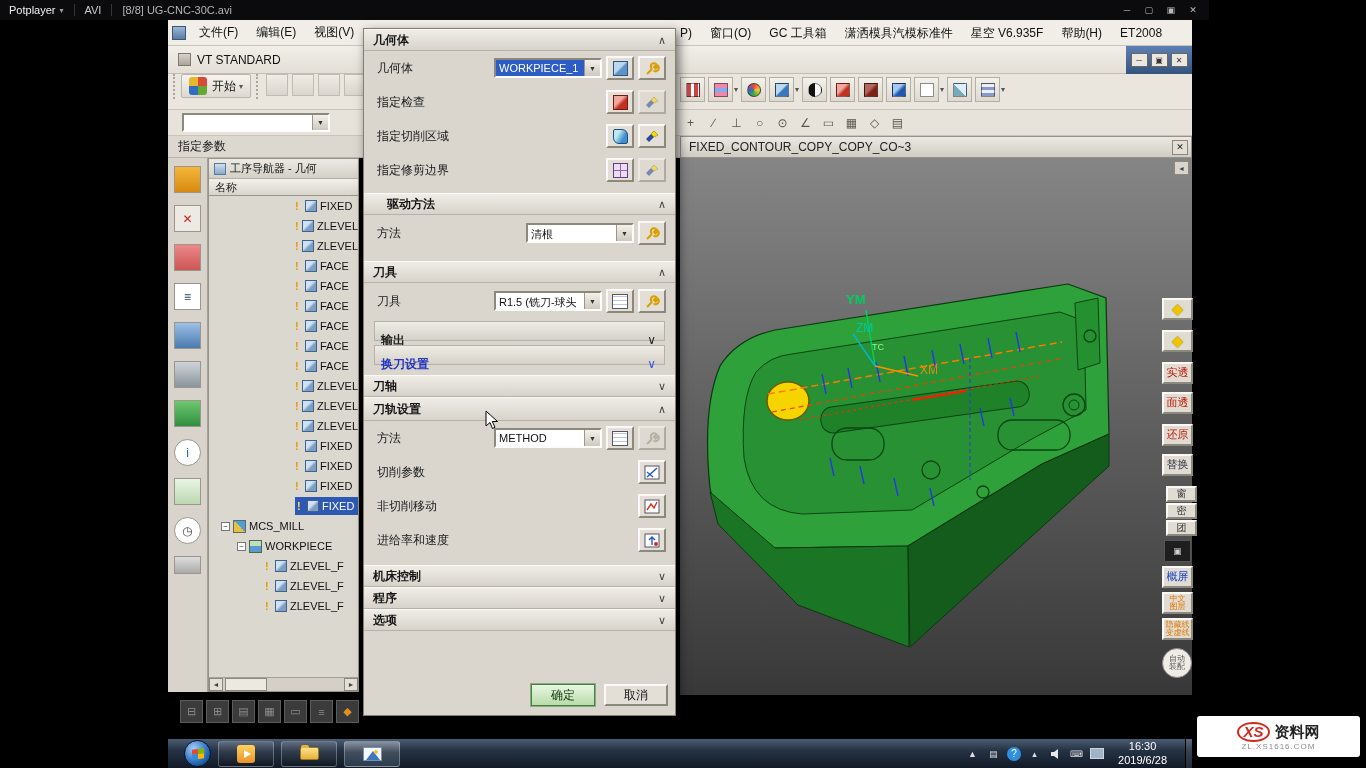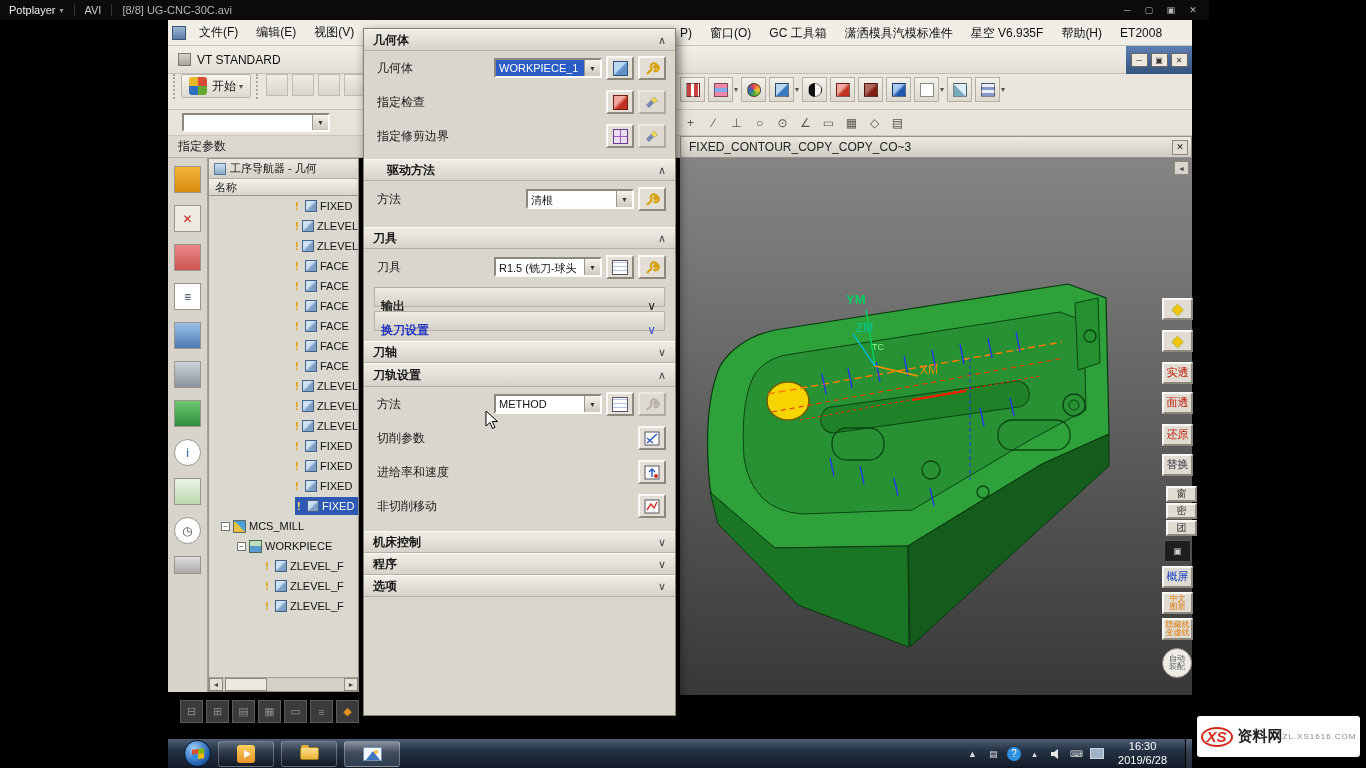--- a/index.html
+++ b/index.html
@@ -132,21 +132,21 @@
   .img-ic:before{content:"";position:absolute;left:2px;bottom:0;width:0;height:0;border-left:7px solid transparent;border-right:7px solid transparent;border-bottom:9px solid #3f77c0;}
   .img-ic:after{content:"";position:absolute;right:3px;top:2px;width:4px;height:4px;border-radius:50%;background:#f5c23a;}
   .tray{margin-left:auto;display:flex;align-items:center;gap:6px;color:#e8e8e8;}
   .tray-ic{width:15px;height:15px;display:flex;align-items:center;justify-content:center;font-size:9px;color:#ddd;}
   .qm{width:14px;height:14px;border-radius:50%;background:#2f8fe0;color:#fff;font-size:10px;display:flex;align-items:center;justify-content:center;}
   .mon{width:14px;height:11px;border:1px solid #cfd6dd;background:#9fb4c8;}
   .clock{text-align:center;font-size:11px;color:#fff;line-height:1.25;margin:0 10px 0 8px;}
   .showdesk{width:7px;height:30px;border-left:1px solid #000;background:rgba(255,255,255,.08);margin-left:2px;}
 
   
-  .wmark{left:1197px;top:716px;width:163px;height:41px;background:#fff;border-radius:3px;box-shadow:0 0 5px rgba(0,0,0,.5);display:flex;flex-direction:row;align-items:center;justify-content:center;z-index:120;}
+  .wmark{left:1197px;top:716px;width:163px;height:41px;background:#fff;border-radius:3px;box-shadow:0 0 5px rgba(0,0,0,.5);display:flex;flex-direction:column;align-items:center;justify-content:center;z-index:120;}
   .wm-row{display:flex;align-items:center;gap:5px;}
   .wm-logo{color:#d42a1e;font-weight:bold;font-style:italic;font-size:15px;border:2px solid #d42a1e;border-radius:50%;padding:0 4px;line-height:16px;}
   .wm-name{font-weight:bold;color:#222;font-size:15px;}
   .wm-url{font-size:8px;color:#8a8a8a;letter-spacing:1px;}
 
   .cursor{z-index:200;}
 </style>
 </head>
 <body>
 
@@ -549,20 +549,32 @@
           <span class="ic-cube-red"></span>
         </div>
       <div class="dbtn dis">
         <svg width="15" height="15">
             <polygon points="1,10 6,5 9,8 4,13" fill="#2a4a9a"></polygon>
             <polygon points="6,5 9,2 13,6 9,8" fill="#ffd800" stroke="#8a7a00" stroke-width="0.6"></polygon>
           </svg>
       </div>
     </div>
     <div class="drow" style="flex:0 0 34px;">
+      <span class="dlabel">指定切削区域</span>
+      <div class="dbtn" style="margin-left:auto;">
+          <span class="ic-surf"></span>
+        </div>
+      <div class="dbtn">
+        <svg width="15" height="15">
+            <polygon points="1,10 6,5 9,8 4,13" fill="#2a4a9a"></polygon>
+            <polygon points="6,5 9,2 13,6 9,8" fill="#ffd800" stroke="#8a7a00" stroke-width="0.6"></polygon>
+          </svg>
+      </div>
+    </div>
+    <div class="drow" style="flex:0 0 34px;">
       <span class="dlabel">指定修剪边界</span>
       <div class="dbtn" style="margin-left:auto;">
           <span class="ic-trim"></span>
         </div>
       <div class="dbtn dis">
         <svg width="15" height="15">
             <polygon points="1,10 6,5 9,8 4,13" fill="#2a4a9a"></polygon>
             <polygon points="6,5 9,2 13,6 9,8" fill="#ffd800" stroke="#8a7a00" stroke-width="0.6"></polygon>
           </svg>
       </div>
@@ -646,50 +658,58 @@
       <span class="dlabel">切削参数</span>
       <div class="dbtn" style="margin-left:auto;">
         <svg width="16" height="15">
             <rect x="1" y="1" width="14" height="13" fill="#fff" stroke="#556"></rect>
             <line x1="3" y1="12" x2="13" y2="3" stroke="#2858c8" stroke-width="1.5"></line>
             <line x1="3" y1="7" x2="9" y2="12" stroke="#2858c8" stroke-width="1.2"></line>
           </svg>
       </div>
     </div>
     <div class="drow" style="flex:0 0 34px;">
+      <span class="dlabel">非切削移动</span>
+      <div class="dbtn" style="margin-left:auto;">
+        <svg width="16" height="15">
+            <rect x="1" y="1" width="14" height="13" fill="#fff" stroke="#556"></rect>
+            <path d="M3 11 L7 5 L10 9 L13 3" stroke="#d03020" stroke-width="1.4" fill="none"></path>
+          </svg>
+      </div>
+    </div>
+    <div class="drow" style="flex:0 0 34px;">
       <span class="dlabel">进给率和速度</span>
       <div class="dbtn" style="margin-left:auto;">
         <svg width="16" height="15">
             <rect x="1" y="1" width="14" height="13" fill="#fff" stroke="#556"></rect>
             <path d="M8 12 L8 4 M5 7 L8 4 L11 7" stroke="#2858c8" stroke-width="1.4" fill="none"></path>
             <circle cx="12" cy="11" r="2" fill="#d03020"></circle>
           </svg>
       </div>
     </div>
-    <div class="drow" style="flex:0 0 34px;">
-      <span class="dlabel">非切削移动</span>
-      <div class="dbtn" style="margin-left:auto;">
-        <svg width="16" height="15">
-            <rect x="1" y="1" width="14" height="13" fill="#fff" stroke="#556"></rect>
-            <path d="M3 11 L7 5 L10 9 L13 3" stroke="#d03020" stroke-width="1.4" fill="none"></path>
-          </svg>
-      </div>
-    </div>
     <div style="flex:0 0 8px;"></div>
     <div class="sec" style="flex:0 0 22px;">
       <span>机床控制</span>
         <span class="chev">∨</span>
     </div>
     <div class="sec" style="flex:0 0 22px;">
       <span>程序</span>
         <span class="chev">∨</span>
     </div>
     <div class="sec" style="flex:0 0 22px;">
       <span>选项</span>
         <span class="chev">∨</span>
+    </div>
+    <div class="dlg-btns">
+      <div class="okbtn">
+          <span>确定</span>
+        </div>
+      <div class="cancelbtn">
+          <span>取消</span>
+        </div>
     </div>
   </div>
 
   <svg class="abs cursor" style="left:485px;top:410px;" width="14" height="20">
     <polygon points="1,1 1,16 5,12.5 7.5,18.5 10,17.3 7.3,11.5 12.5,11.5" fill="#fff" stroke="#000" stroke-width="1"></polygon>
   </svg>
 
   <div class="abs taskbar">
     <div class="orb">
       <span class="flag">

